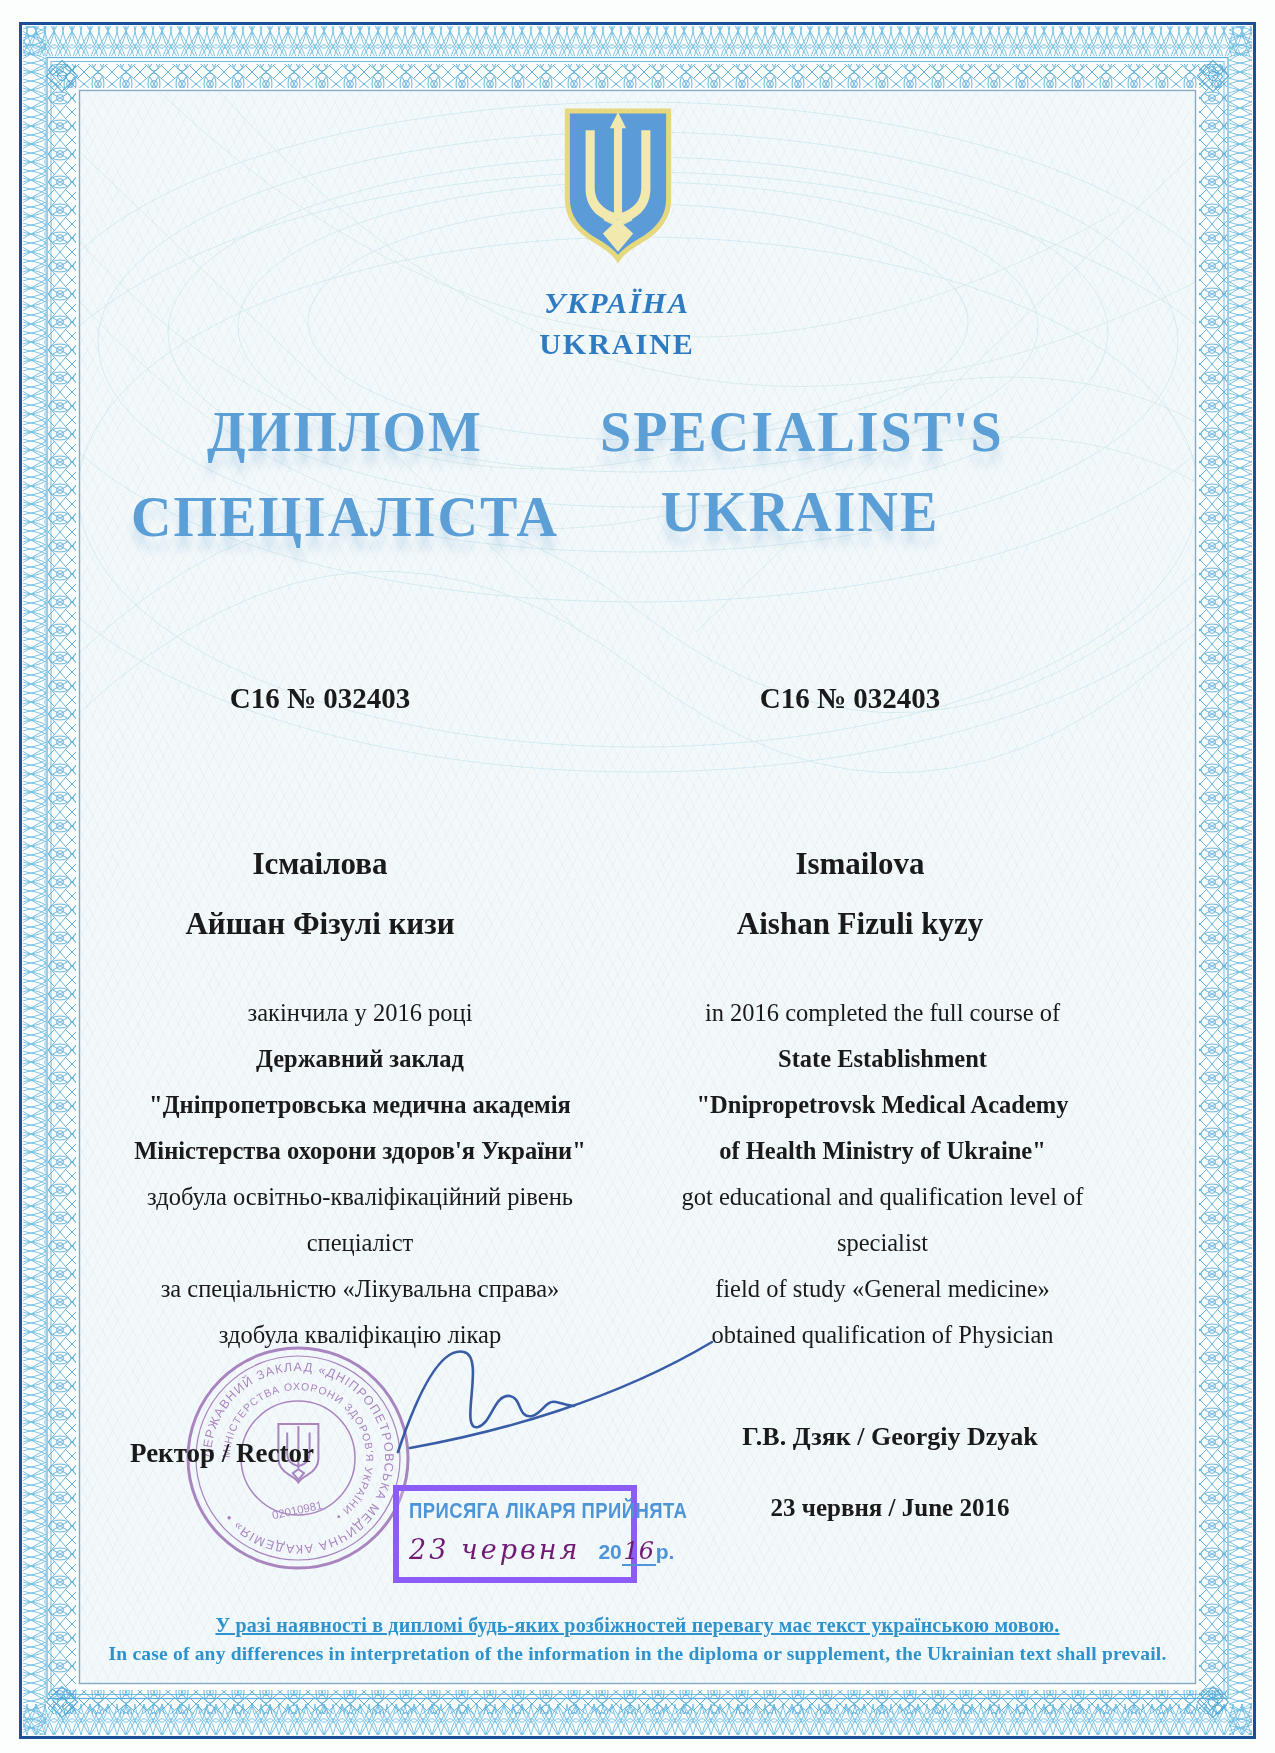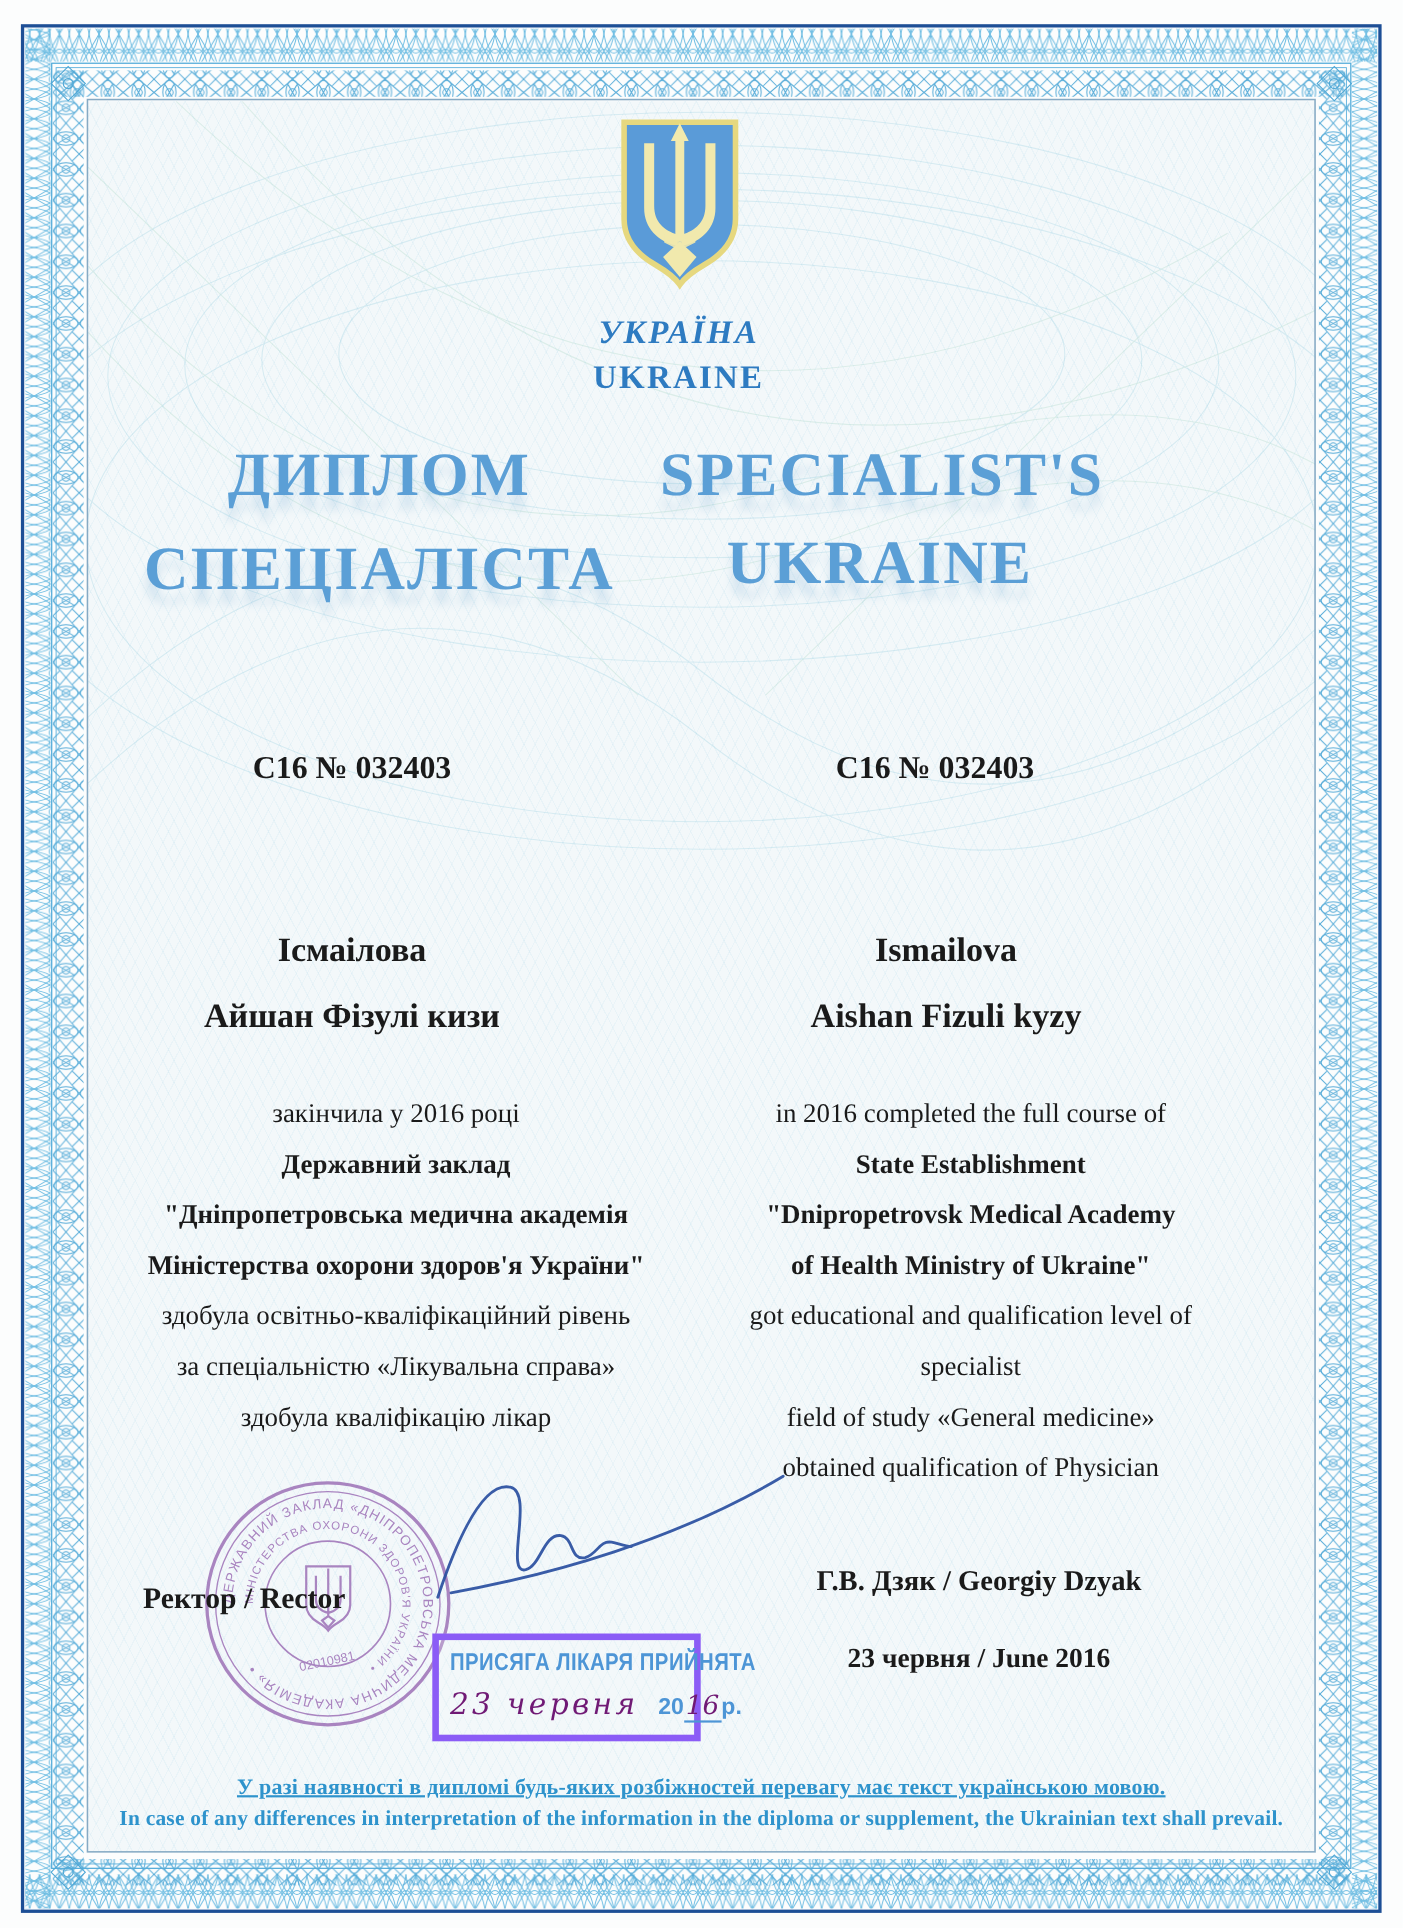--- a/index.html
+++ b/index.html
@@ -206,20 +206,21 @@
   <div class="abs ctr holder" style="left:110px;top:906px;width:420px;">Айшан Фізулі кизи</div>
   <div class="abs ctr holder" style="left:650px;top:846px;width:420px;">Ismailova</div>
   <div class="abs ctr holder" style="left:650px;top:906px;width:420px;">Aishan Fizuli kyzy</div>
 
   <div class="abs ctr body-col" style="left:85px;top:990px;width:550px;">
     <div>закінчила у 2016 році</div>
     <div class="b">Державний заклад</div>
     <div class="b">"Дніпропетровська медична академія</div>
     <div class="b">Міністерства охорони здоров'я України"</div>
     <div>здобула освітньо-кваліфікаційний рівень</div>
+    <div>спеціаліст</div>
     <div>за спеціальністю «Лікувальна справа»</div>
     <div>здобула кваліфікацію лікар</div>
   </div>
 
   <div class="abs ctr body-col" style="left:650px;top:990px;width:465px;">
     <div>in 2016 completed the full course of</div>
     <div class="b">State Establishment</div>
     <div class="b">"Dnipropetrovsk Medical Academy</div>
     <div class="b">of Health Ministry of Ukraine"</div>
     <div>got educational and qualification level of</div>

